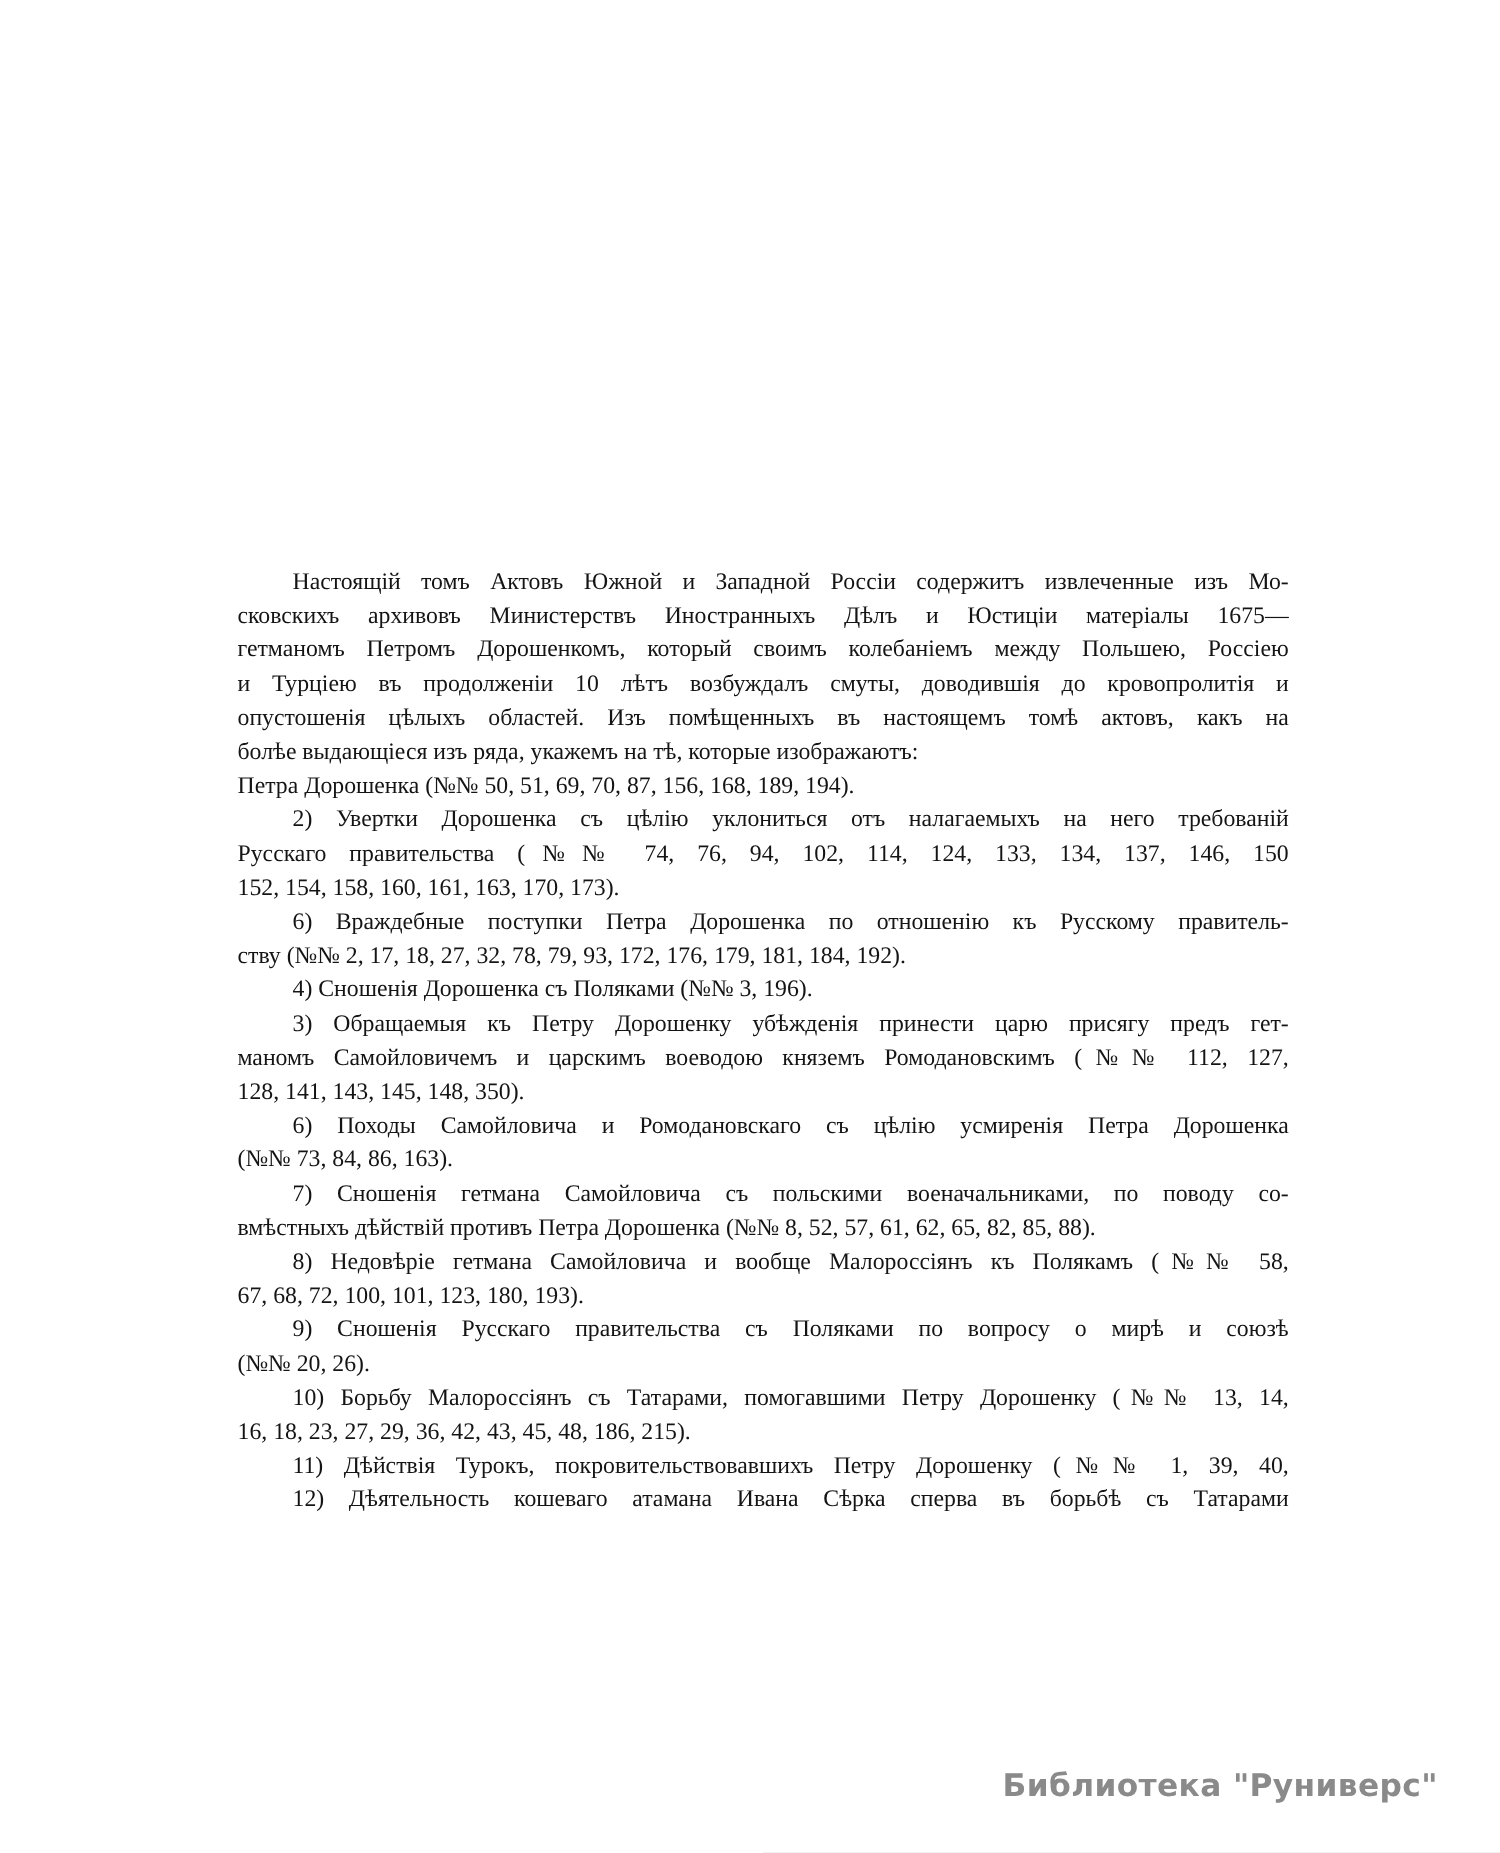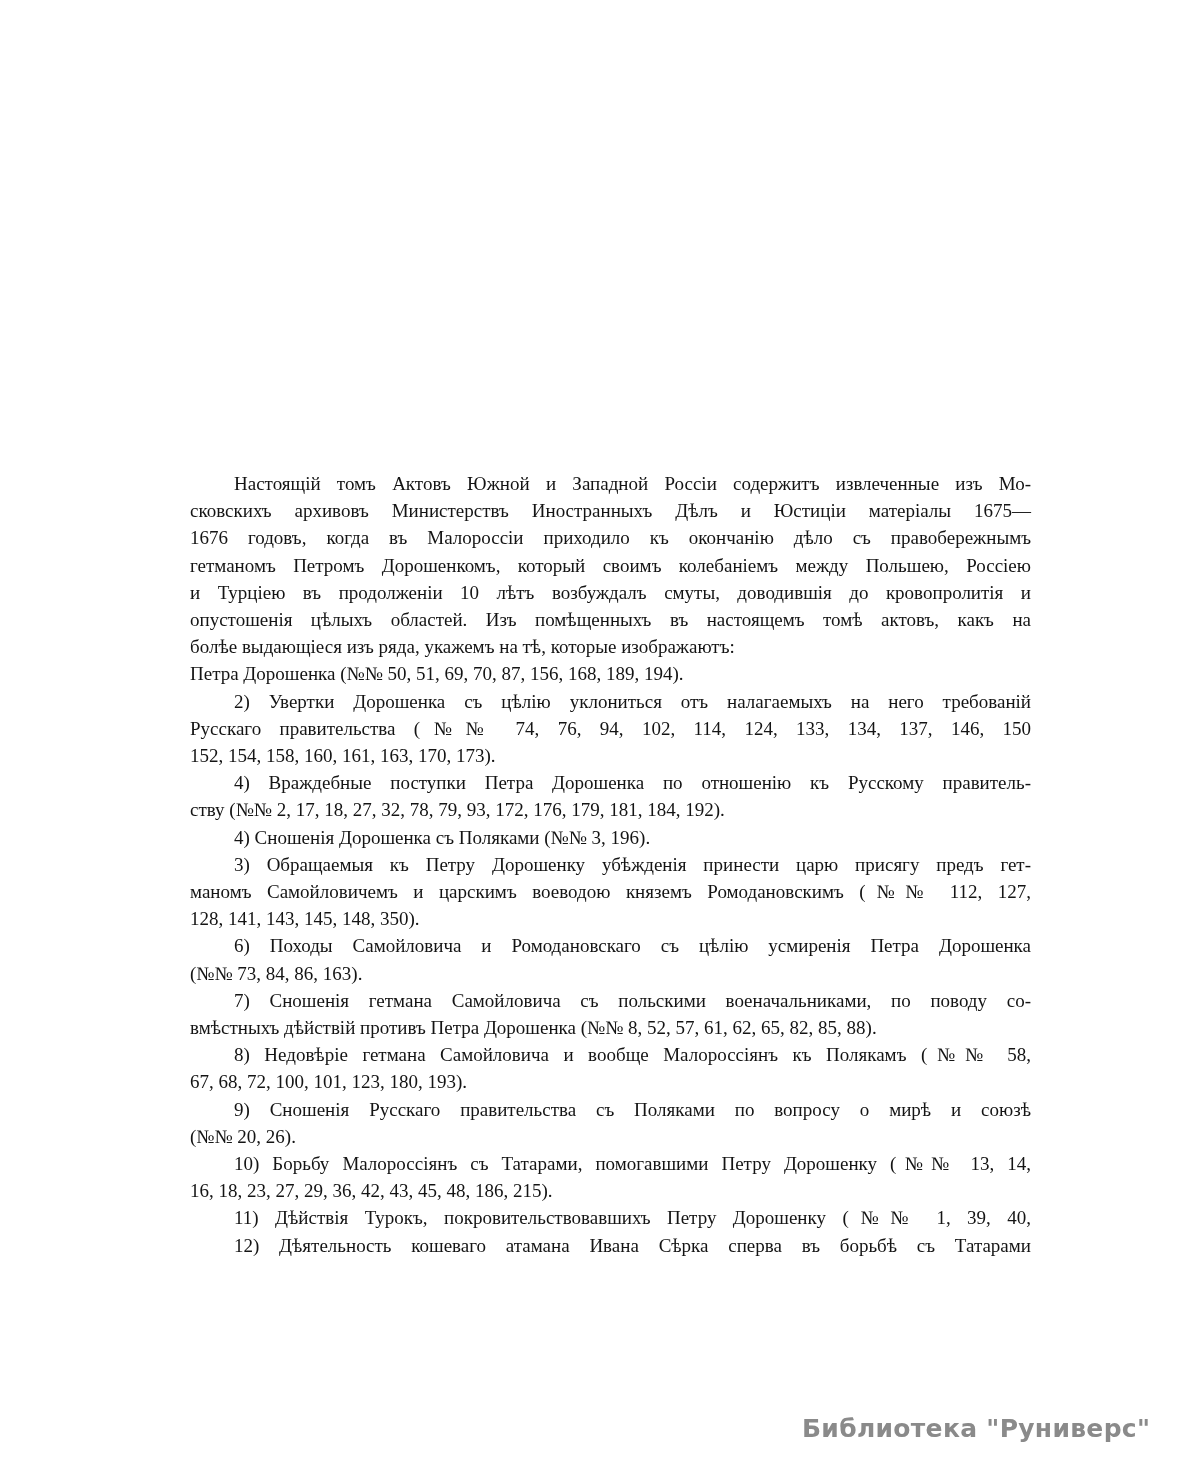--- a/index.html
+++ b/index.html
@@ -11,21 +11,21 @@
     position: relative;
     width: 1200px;
     height: 1482px;
     margin: 0 auto;
     background: #ffffff;
     overflow: hidden;
   }
   .textblock {
     position: absolute;
     left: 190px;
-    top: 470px;
+    top: 452px;
     width: 841px;
     font-family: "Liberation Serif", "DejaVu Serif", serif;
     font-size: 19px;
     line-height: 27.2px;
     color: #141414;
   }
   .line {
     text-align: justify;
     text-align-last: justify;
   }
@@ -48,30 +48,29 @@
     white-space: nowrap;
   }
 </style>
 </head>
 <body>
 
 <div class="page" style="background: rgb(255, 255, 255);">
   <div class="textblock" style="color: rgb(20, 20, 20);">
       <div class="line indent">Настоящій томъ Актовъ Южной и Западной Россіи содержитъ извлеченные изъ Мо-</div>
       <div class="line">сковскихъ архивовъ Министерствъ Иностранныхъ Дѣлъ и Юстиціи матеріалы 1675—</div>
-      <div class="line">1676 годовъ, когда въ Малороссіи приходило къ окончанію дѣло съ правобережнымъ</div>
       <div class="line">гетманомъ Петромъ Дорошенкомъ, который своимъ колебаніемъ между Польшею, Россіею</div>
       <div class="line">и Турціею въ продолженіи 10 лѣтъ возбуждалъ смуты, доводившія до кровопролитія и</div>
       <div class="line">опустошенія цѣлыхъ областей. Изъ помѣщенныхъ въ настоящемъ томѣ актовъ, какъ на</div>
       <div class="line last">болѣе выдающіеся изъ ряда, укажемъ на тѣ, которые изображаютъ:</div>
       <div class="line last">Петра Дорошенка (№№ 50, 51, 69, 70, 87, 156, 168, 189, 194).</div>
       <div class="line indent">2) Увертки Дорошенка съ цѣлію уклониться отъ налагаемыхъ на него требованій</div>
       <div class="line">Русскаго правительства (№№ 74, 76, 94, 102, 114, 124, 133, 134, 137, 146, 150</div>
       <div class="line last">152, 154, 158, 160, 161, 163, 170, 173).</div>
-      <div class="line indent">4) Враждебные поступки Петра Дорошенка по отношенію къ Русскому правитель-</div>
+      <div class="line indent">6) Враждебные поступки Петра Дорошенка по отношенію къ Русскому правитель-</div>
       <div class="line last">ству (№№ 2, 17, 18, 27, 32, 78, 79, 93, 172, 176, 179, 181, 184, 192).</div>
       <div class="line indent last">4) Сношенія Дорошенка съ Поляками (№№ 3, 196).</div>
       <div class="line indent">3) Обращаемыя къ Петру Дорошенку убѣжденія принести царю присягу предъ гет-</div>
       <div class="line">маномъ Самойловичемъ и царскимъ воеводою княземъ Ромодановскимъ (№№ 112, 127,</div>
       <div class="line last">128, 141, 143, 145, 148, 350).</div>
       <div class="line indent">6) Походы Самойловича и Ромодановскаго съ цѣлію усмиренія Петра Дорошенка</div>
       <div class="line last">(№№ 73, 84, 86, 163).</div>
       <div class="line indent">7) Сношенія гетмана Самойловича съ польскими военачальниками, по поводу со-</div>
       <div class="line last">вмѣстныхъ дѣйствій противъ Петра Дорошенка (№№ 8, 52, 57, 61, 62, 65, 82, 85, 88).</div>
       <div class="line indent">8) Недовѣріе гетмана Самойловича и вообще Малороссіянъ къ Полякамъ (№№ 58,</div>

